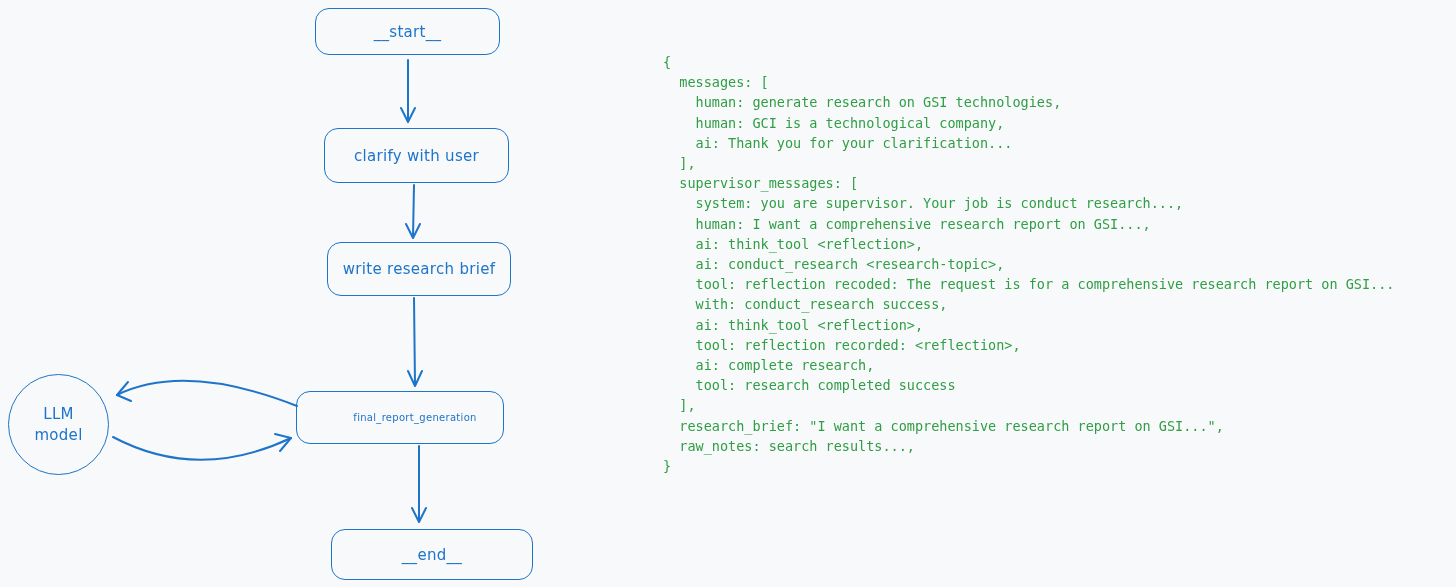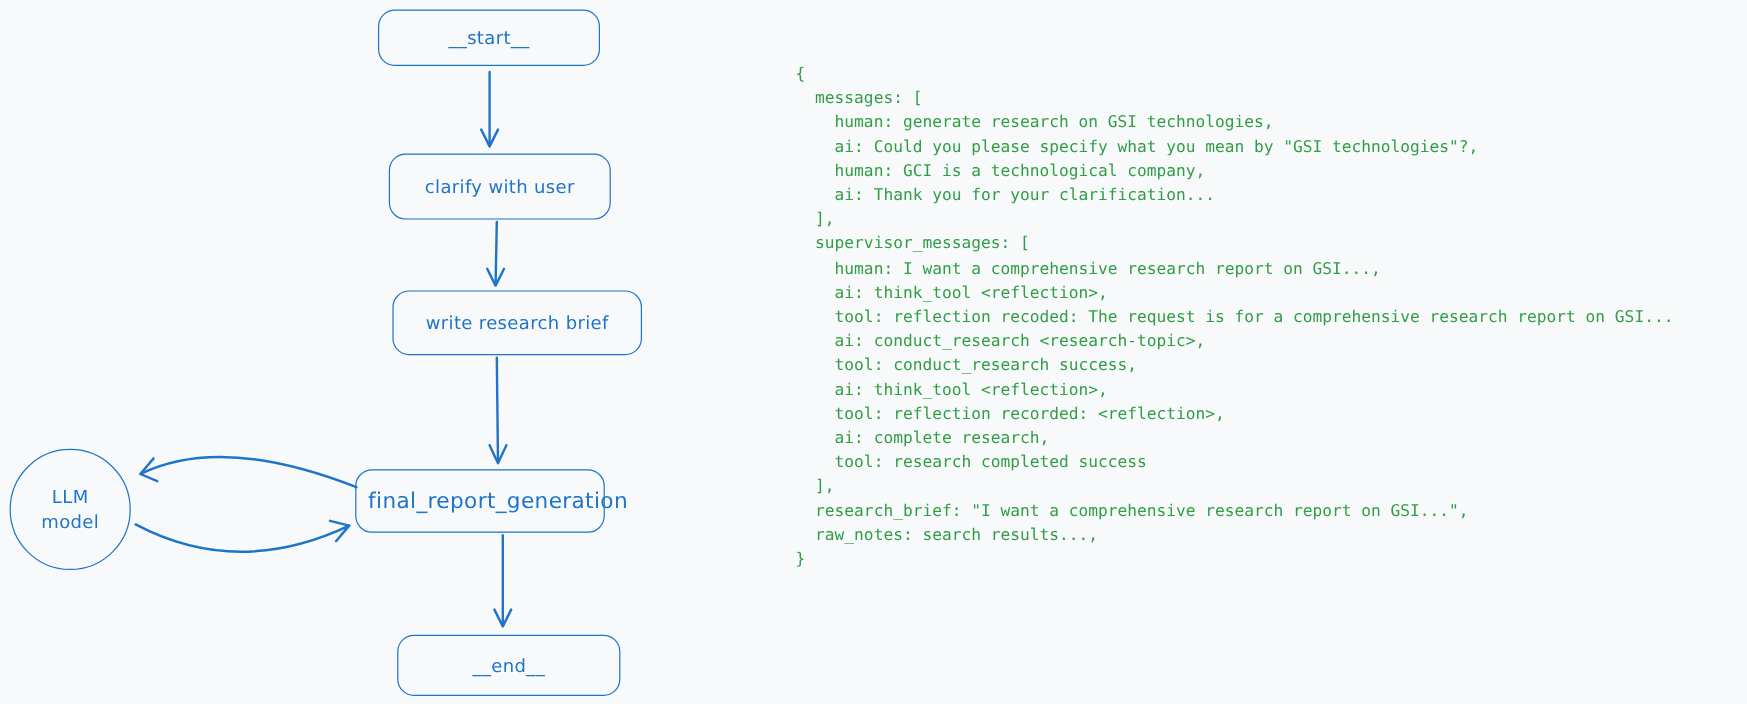--- a/index.html
+++ b/index.html
@@ -39,21 +39,21 @@
     border-radius:14px;
     background:transparent;
   }
   .node.circle{
     border:1.7px solid var(--diagram-stroke);
     border-radius:50%;
     flex-direction:column;
     line-height:1.35;
   }
   .node .lbl{white-space:nowrap;}
-  .node-final .lbl{font-size:18px;margin-left:30px;}
+  .node-final .lbl{font-size:10px;margin-left:30px;}
   .state{
     position:absolute;
     left:663px;
     top:52px;
     color:var(--state-text);
     font-family:"DejaVu Sans Mono","Liberation Mono",monospace;
     font-size:13.5px;
     line-height:20.2px;
   }
   .state-line{white-space:pre;}
@@ -97,53 +97,53 @@
   </svg>
 
   <div class="node box" style="left:315px;top:8px;width:185px;height:47px;">
     <span class="lbl">__start__</span>
   </div>
 
   <div class="node box" style="left:324px;top:128px;width:185px;height:55px;">
     <span class="lbl">clarify with user</span>
   </div>
 
-  <div class="node box" style="left:327px;top:242px;width:208px;height:54px;">
+  <div class="node box" style="left:327px;top:242px;width:184px;height:54px;">
     <span class="lbl">write research brief</span>
   </div>
 
   <div class="node box node-final" style="left:296px;top:391px;width:208px;height:53px;">
     <span class="lbl">final_report_generation</span>
   </div>
 
-  <div class="node box" style="left:331px;top:529px;width:186px;height:51px;">
+  <div class="node box" style="left:331px;top:529px;width:202px;height:51px;">
     <span class="lbl">__end__</span>
   </div>
 
   <div class="node circle" style="left:8px;top:374px;width:101px;height:101px;text-align:right;">
     <span class="lbl">LLM</span>
     <span class="lbl">model</span>
   </div>
 
 </div>
 
 <div class="state">
     <div class="state-line">{</div>
     <div class="state-line">  messages: [</div>
     <div class="state-line">    human: generate research on GSI technologies,</div>
-    <div class="state-line">    ai: Could you please specify what you mean by "GSI technologies"?,</div>
     <div class="state-line">    human: GCI is a technological company,</div>
     <div class="state-line">    ai: Thank you for your clarification...</div>
     <div class="state-line">  ],</div>
     <div class="state-line">  supervisor_messages: [</div>
+    <div class="state-line">    system: you are supervisor. Your job is conduct research...,</div>
     <div class="state-line">    human: I want a comprehensive research report on GSI...,</div>
     <div class="state-line">    ai: think_tool &lt;reflection&gt;,</div>
+    <div class="state-line">    ai: conduct_research &lt;research-topic&gt;,</div>
     <div class="state-line">    tool: reflection recoded: The request is for a comprehensive research report on GSI...</div>
-    <div class="state-line">    ai: conduct_research &lt;research-topic&gt;,</div>
-    <div class="state-line">    tool: conduct_research success,</div>
+    <div class="state-line">    with: conduct_research success,</div>
     <div class="state-line">    ai: think_tool &lt;reflection&gt;,</div>
     <div class="state-line">    tool: reflection recorded: &lt;reflection&gt;,</div>
     <div class="state-line">    ai: complete research,</div>
     <div class="state-line">    tool: research completed success</div>
     <div class="state-line">  ],</div>
     <div class="state-line">  research_brief: "I want a comprehensive research report on GSI...",</div>
     <div class="state-line">  raw_notes: search results...,</div>
     <div class="state-line">}</div>
   </div>
 

